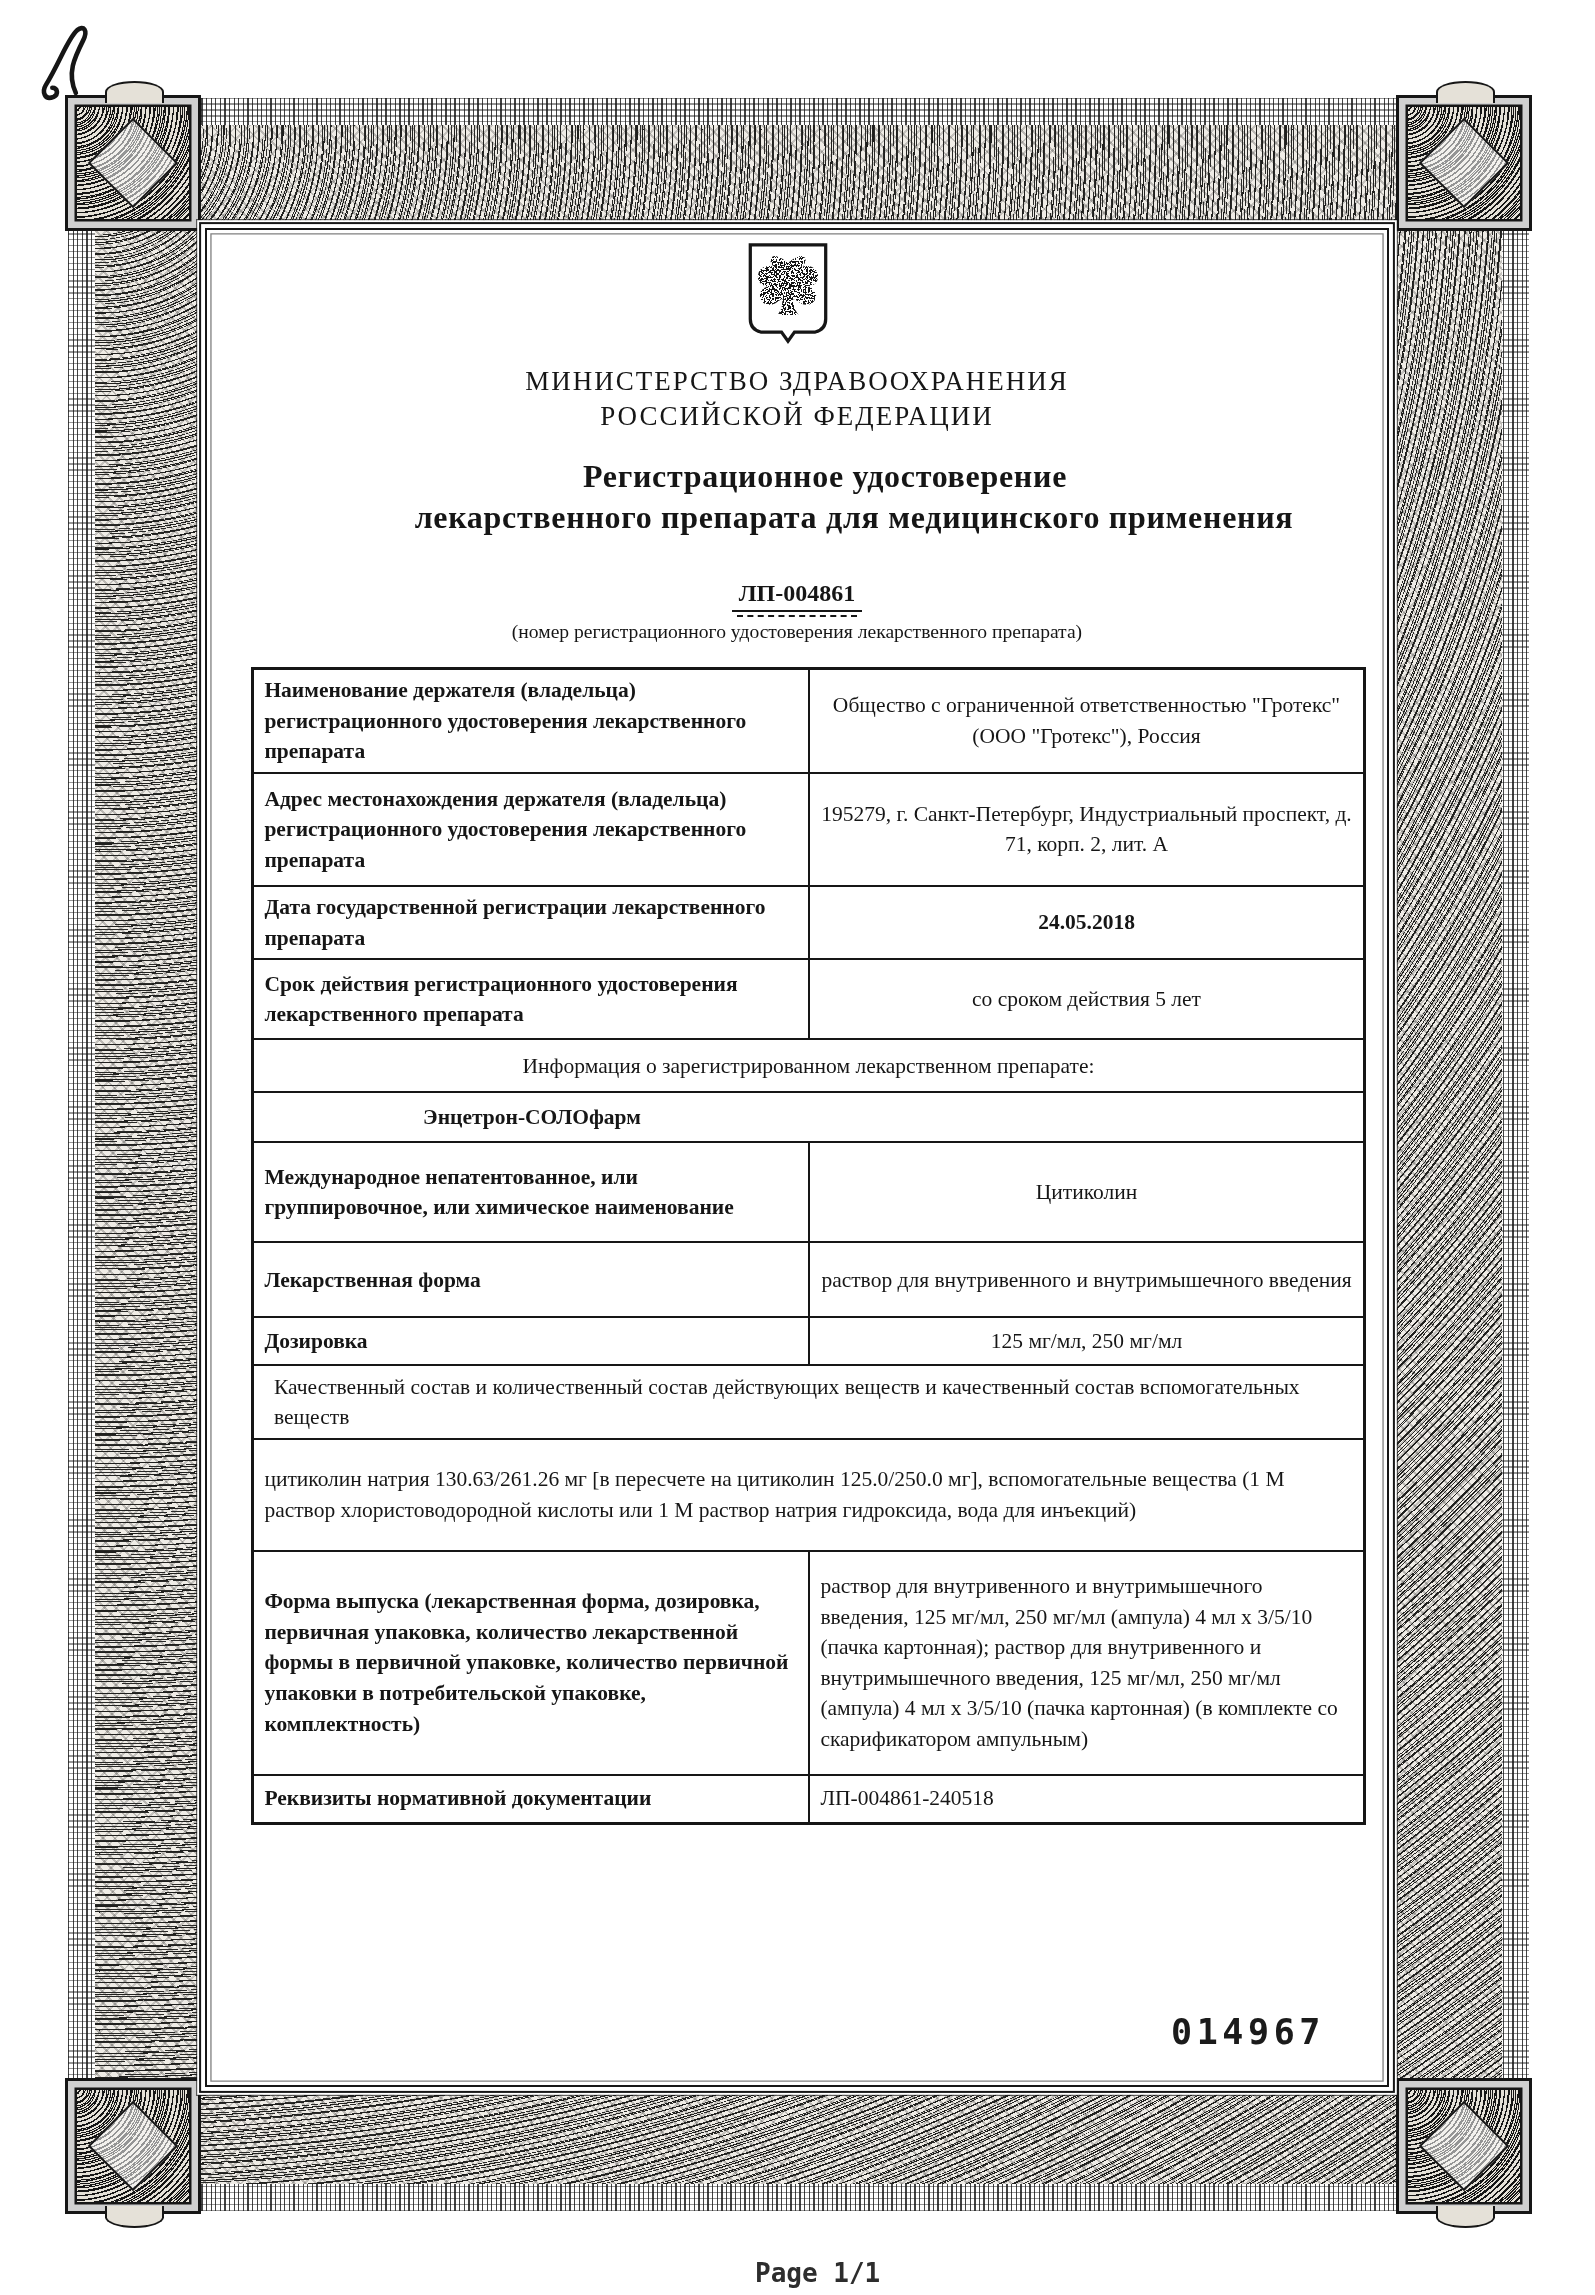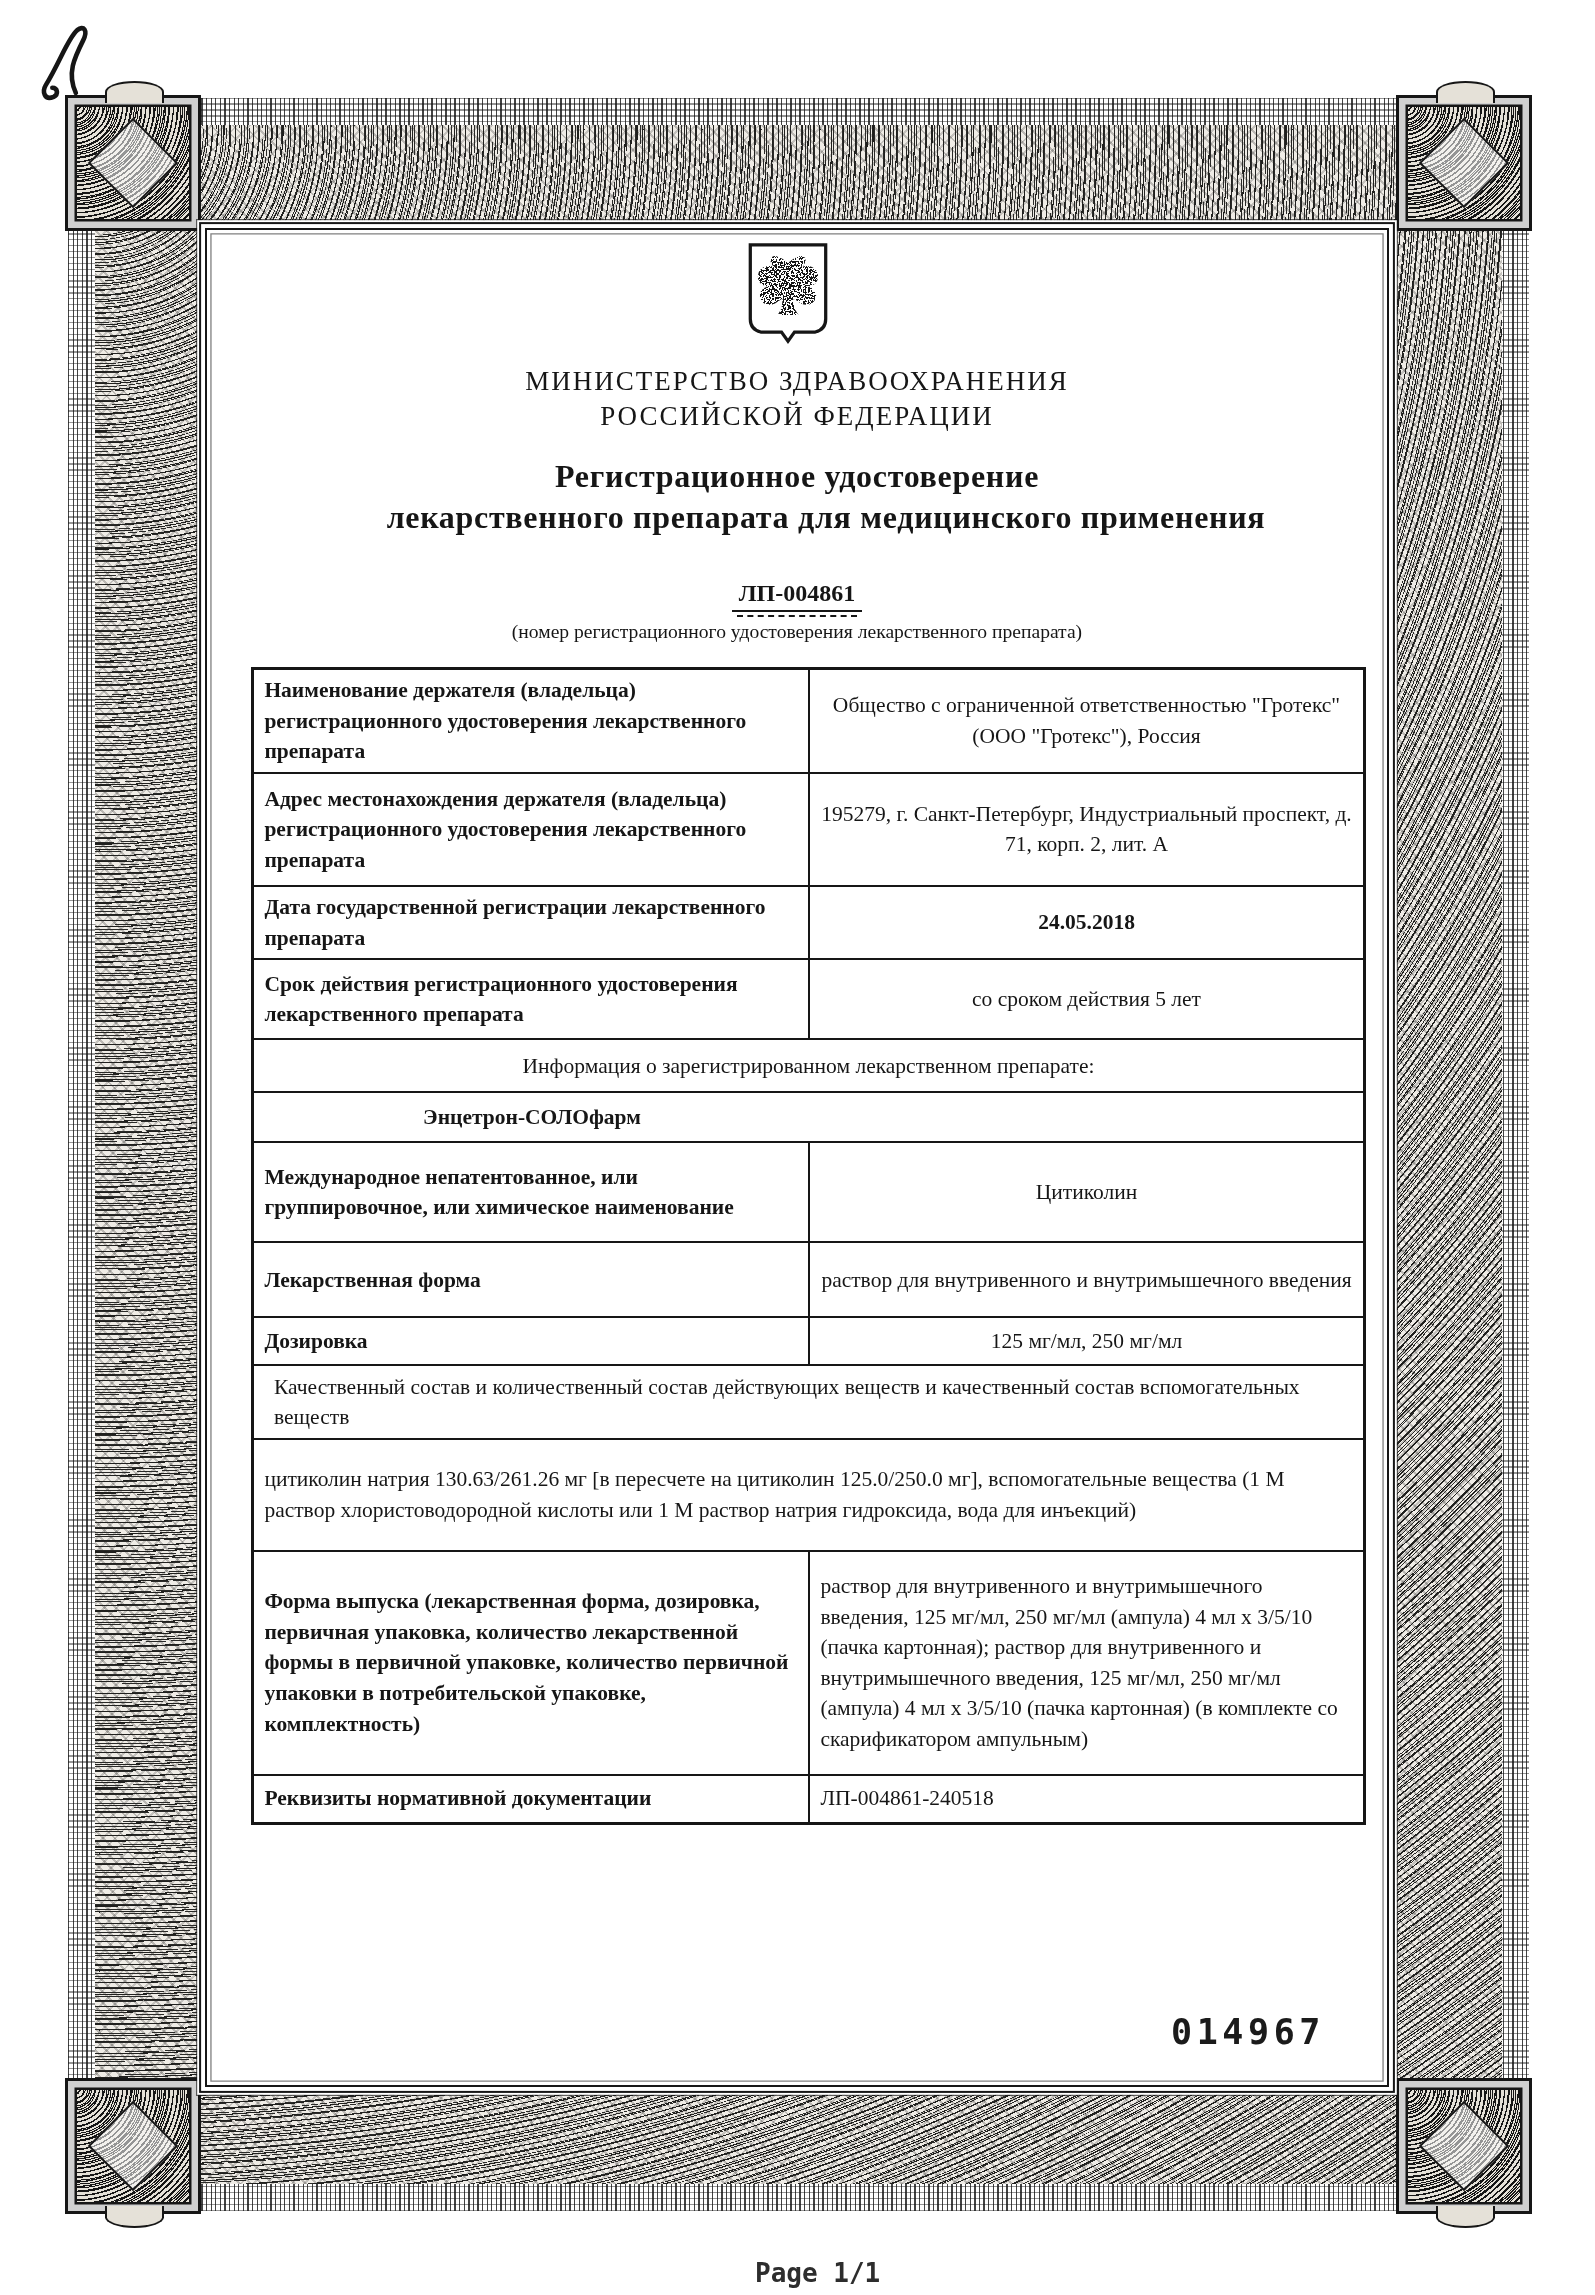--- a/index.html
+++ b/index.html
@@ -53,21 +53,21 @@
     content:"";position:absolute;left:50%;top:50%;width:60px;height:60px;
     transform:translate(-50%,-50%) rotate(45deg);
     border:2.6px solid #161616;background:rgba(255,255,255,.55);
   }
   
   .content{position:absolute;left:205px;top:228px;width:1184px;height:1467px;}
   .emblem{position:absolute;left:540px;top:13px;width:86px;height:104px;}
   .center-line{position:absolute;left:0;width:100%;text-align:center;white-space:nowrap;}
   .ministry{font-size:27px;letter-spacing:2px;font-weight:400;}
   .m1{top:138px;} .m2{top:173px;}
-  .doc-title{font-weight:bold;font-size:32px;letter-spacing:0.7px;}
+  .doc-title{font-weight:bold;font-size:32px;letter-spacing:0.7px;margin-left:28px;}
   .t1{top:230px;} .t2{top:271px;padding-left:29px;}
   .lp-line{top:352px;}
   .lp{display:inline-block;position:relative;font-weight:bold;font-size:24px;
       border-bottom:2px solid #161616;padding:0 6.5px 2.6px;}
   .lp::after{content:"";position:absolute;left:5.2px;right:5.2px;bottom:-7.2px;
       border-bottom:2.6px dashed #161616;}
   .caption{top:393px;font-size:19.6px;}
   
   .rtable{
     position:absolute;left:46px;top:439px;width:1115px;box-sizing:border-box;

